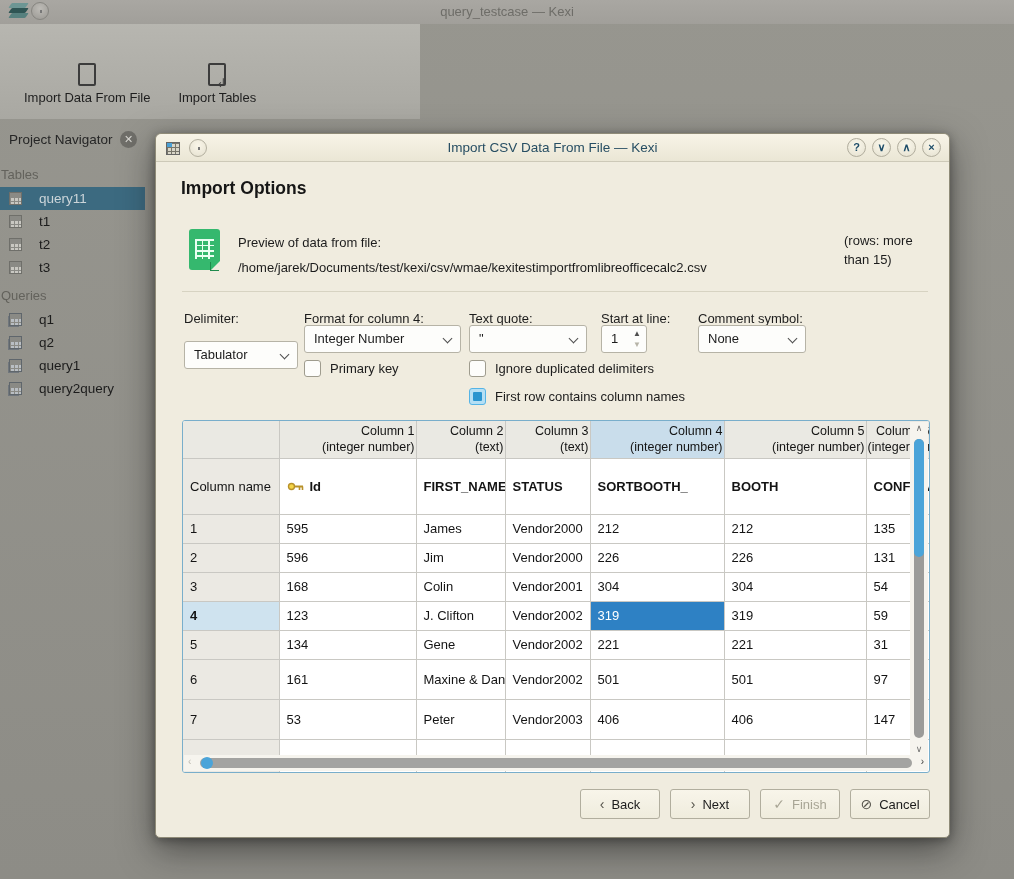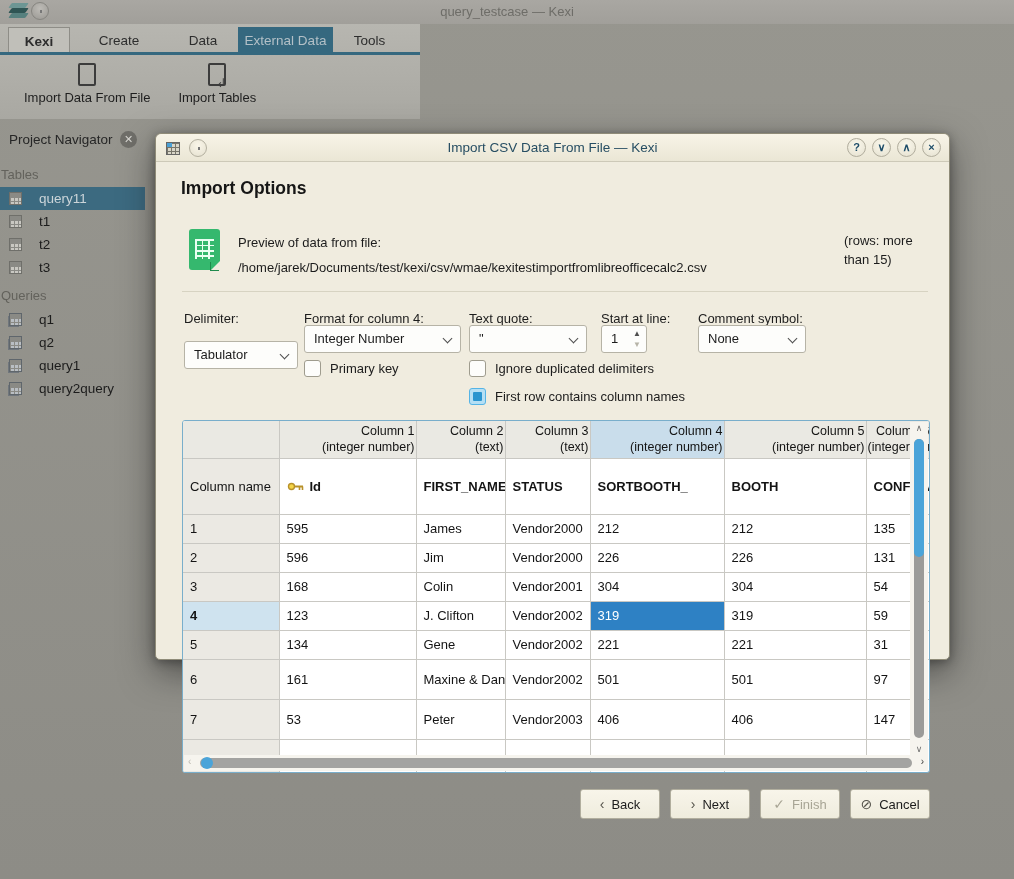--- a/index.html
+++ b/index.html
@@ -46,21 +46,21 @@
   .nav-item { display:flex; align-items:center; gap:17px; height:23px; padding-left:9px;
     font-size:13.5px; color:#1c1c1c; }
   .nav-item.selected { background:#3c6a80; color:#ccd5d9; }
   .nav-ic { width:13px; height:13px; flex:0 0 13px; border:1px solid #6f6f6a; background-color:#c9c8c2;
     background-image:linear-gradient(#8a8a85 0 4px, transparent 4px),
       repeating-linear-gradient(90deg,#8a8a85 0 1px, transparent 1px 4px),
       repeating-linear-gradient(#8a8a85 0 1px, transparent 1px 4px); }
   .nav-ic.q { border-color:#5f666c; background-color:#b9bec3; box-shadow:-2px 2px 0 -1px #70767c; }
 
   
-  .dialog { position:absolute; left:155px; top:133px; width:795px; height:527px;
+  .dialog { position:absolute; left:155px; top:133px; width:795px; height:705px;
     background:#f0ecdf; border:1px solid #8f8b78; border-radius:6px 6px 5px 5px;
     box-shadow:0 12px 34px rgba(15,15,15,.5), 0 2px 10px rgba(15,15,15,.35); }
   .dlg-title { position:absolute; top:0; left:0; right:0; height:28px;
     background:linear-gradient(#f8f4e7,#eae6d5); border-bottom:1px solid #cdc9b8; border-radius:6px 6px 0 0; }
   .dlg-title-text { line-height:28px; text-align:center; font-size:13.5px; color:#274e63; }
   .dlg-grid-ic { position:absolute; left:10px; top:8px; width:14px; height:13px; border:1px solid #666;
     background-color:#d8d5c8;
     background-image:linear-gradient(#4a9fd4 0 0), 
       repeating-linear-gradient(90deg,#77756a 0 1px, transparent 1px 4px),
       repeating-linear-gradient(#77756a 0 1px, transparent 1px 4px);
@@ -155,27 +155,20 @@
   <span class="app-ic">
       <i></i>
       <i></i>
       <i></i>
     </span>
   <span class="circle-btn" id="win-circle"></span>
   <div class="win-title">query_testcase — Kexi</div>
 </div>
 
 <div class="ribbon-bg">
-  <div class="tabrow" id="tabs">
-      <div class="tab">Kexi</div>
-      <div class="tab">Create</div>
-      <div class="tab">Data</div>
-      <div class="tab selected">External Data</div>
-      <div class="tab">Tools</div>
-    </div>
   <div class="toolbar" id="toolbar">
       <div class="tool">
         <div class="tool-icon"></div>
         <div class="tool-label">Import Data From File</div>
       </div>
       <div class="tool">
         <div class="tool-icon">
           <span class="tool-arrow">↲</span>
         </div>
         <div class="tool-label">Import Tables</div>

